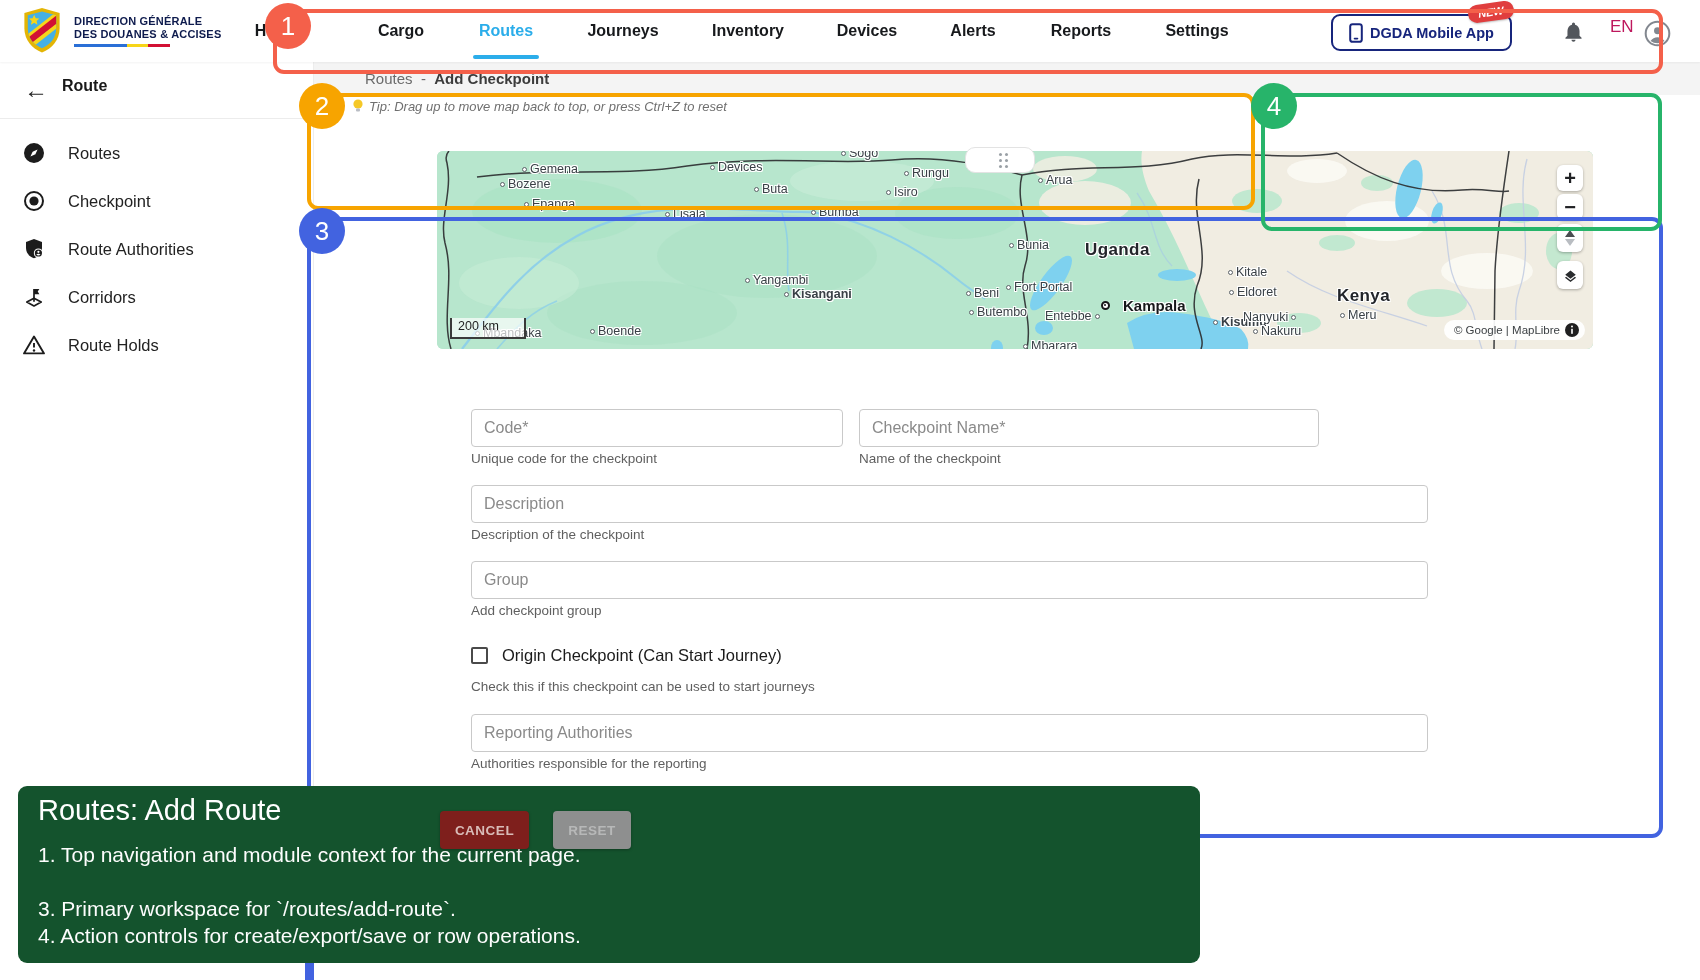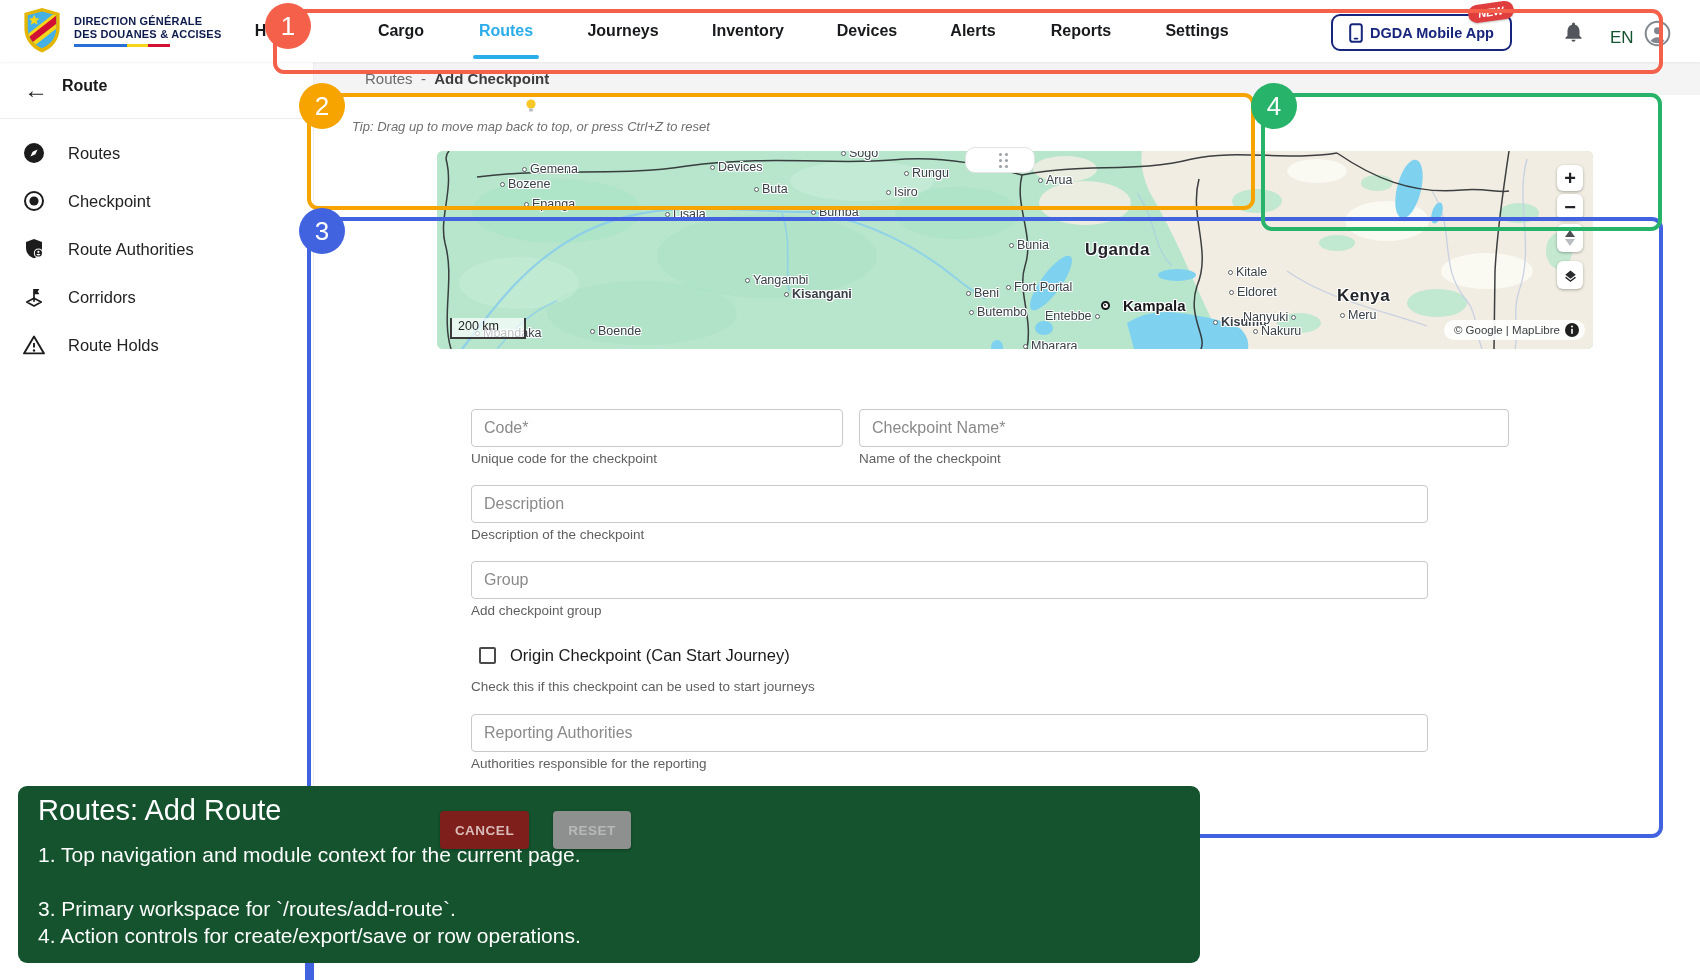--- a/index.html
+++ b/index.html
@@ -14,37 +14,37 @@
   .nav-underline { position:absolute; left:506px; top:55px; width:66px; height:4px; border-radius:2px; background:#2badea; transform:translateX(-50%); }
   .brand { position:absolute; left:20px; top:7px; display:flex; align-items:center; gap:10px; }
   .brand-text { display:flex; flex-direction:column; }
   .brand-line { font-size:11px; font-weight:800; color:#0e1b4d; letter-spacing:.2px; line-height:13px; }
   .brand-bar { margin-top:3px; width:96px; height:3px; display:flex; }
   .brand-bar i { display:block; height:3px; }
   .mobile-btn { position:absolute; left:1331px; top:14px; width:181px; height:37px; border:2.5px solid #17257c; border-radius:9px; background:#fff; display:flex; align-items:center; justify-content:center; gap:7px; cursor:pointer; }
   .mobile-btn span { font-size:14.5px; font-weight:700; color:#17257c; }
   .new-badge { position:absolute; left:1468px; top:3px; background:#e03e3e; color:#fff; font-size:11px; font-style:italic; font-weight:700; padding:3px 10px; border-radius:11px; transform:rotate(-8deg); box-shadow:0 1px 2px rgba(0,0,0,.25); z-index:21; }
   .bell { position:absolute; left:1562px; top:20px; cursor:pointer; }
-  .lang { position:absolute; left:1610px; top:28px; font-size:17px; color:#14532d; cursor:pointer; }
+  .lang { position:absolute; left:1610px; top:17px; font-size:17px; color:#be185d; cursor:pointer; }
   .avatar { position:absolute; left:1644px; top:20px; cursor:pointer; }
 
   
   .sidebar { position:absolute; left:0; top:62px; width:314px; height:918px; background:#fff; border-right:1px solid #ededed; z-index:15; }
   .side-head { position:absolute; left:0; top:0; width:314px; height:56px; }
   .back-arrow { position:absolute; left:24px; top:14px; font-size:24px; color:#222; cursor:pointer; line-height:28px; }
   .side-title { position:absolute; left:62px; top:15px; font-size:16px; font-weight:600; color:#191919; }
   .side-divider { position:absolute; left:0; top:56px; width:314px; height:1px; background:#ececec; }
   .side-item { position:absolute; left:0; width:314px; height:36px; display:flex; align-items:center; gap:22px; padding-left:22px; cursor:pointer; }
   .side-item span { font-size:16.5px; color:#222; }
 
   
   .crumbbar { position:absolute; left:314px; top:62px; width:1386px; height:33px; background:#f4f4f4; z-index:5; }
   .crumb { position:absolute; left:51px; top:8px; font-size:15px; color:#6b6b6b; font-weight:500; }
   .crumb b { color:#3c3c3c; font-weight:600; }
-  .tipline { position:absolute; left:352px; top:99px; display:flex; align-items:center; gap:5px; z-index:5;flex-direction:column; }
+  .tipline { position:absolute; left:352px; top:99px; display:flex; align-items:center; gap:5px; z-index:5; }
   .tipline em { font-size:13px; color:#6f6f6f; }
 
   
   .map { position:absolute; left:437px; top:151px; width:1156px; height:198px; border-radius:6px; overflow:hidden; z-index:6; background:#b7e6cd; }
   .map svg.base { position:absolute; left:0; top:0; }
   .city { position:absolute; display:flex; align-items:center; gap:3px; font-size:12.5px; color:#394046; white-space:nowrap; z-index:3;
           text-shadow:-1px -1px 0 #fff,1px -1px 0 #fff,-1px 1px 0 #fff,1px 1px 0 #fff,0 1px 0 #fff,0 -1px 0 #fff; }
   .city .dot { width:5px; height:5px; border:1.5px solid #5b6268; border-radius:50%; background:#fff; flex:0 0 auto; }
   .country { position:absolute; font-size:17px; font-weight:700; color:#22252a; letter-spacing:.4px; z-index:3;
              text-shadow:-1px -1px 0 #fff,1px -1px 0 #fff,-1px 1px 0 #fff,1px 1px 0 #fff; }
@@ -55,21 +55,21 @@
   .scalebar { position:absolute; left:13px; top:167px; width:76px; height:21px; background:rgba(255,255,255,.68); border:2px solid #3a3a3a; border-top:none; font-size:12.5px; color:#1f1f1f; padding:1px 0 0 6px; z-index:4; }
   .attrib { position:absolute; right:8px; bottom:9px; height:20px; background:rgba(255,255,255,.92); border-radius:10px; display:flex; align-items:center; gap:5px; padding:0 6px 0 10px; font-size:11.5px; color:#3c4043; z-index:4; }
   .mapbtn { position:absolute; width:26px; background:#fff; border-radius:6px; box-shadow:0 1px 3px rgba(0,0,0,.3); display:flex; align-items:center; justify-content:center; cursor:pointer; z-index:4; color:#202124; }
   .handle { position:absolute; left:965px; top:147px; width:70px; height:26px; background:#fff; border:1px solid #e3e3e3; border-radius:10px; z-index:7; display:flex; align-items:center; justify-content:center; }
   .grip { width:3px; height:3px; border-radius:50%; background:#9aa0a6; box-shadow:6px 0 0 #9aa0a6, 0 6px 0 #9aa0a6, 6px 6px 0 #9aa0a6, 0 -6px 0 #9aa0a6, 6px -6px 0 #9aa0a6; }
 
   
   .field { position:absolute; height:38px; border:1px solid #c9c9c9; border-radius:4px; background:#fff; font-size:16px; color:#222; padding:8px 12px; font-family:"Liberation Sans",sans-serif; z-index:6; }
   .field::placeholder { color:#8a8a8a; opacity:1; }
   .helper { position:absolute; font-size:13.5px; color:#5f5f5f; z-index:6; }
-  .cbrow { position:absolute; left:471px; top:646px; display:flex; align-items:center; gap:14px; z-index:6;margin-left:8px; }
+  .cbrow { position:absolute; left:471px; top:646px; display:flex; align-items:center; gap:14px; z-index:6; }
   .cb { width:17px; height:17px; border:2px solid #4a4a4a; border-radius:2px; background:#fff; cursor:pointer; }
   .cbrow label { font-size:16.5px; color:#1b1b1b; cursor:pointer; }
   .btn { position:absolute; top:811px; height:38px; border:none; border-radius:4px; font-size:13.5px; font-weight:700; letter-spacing:.5px; cursor:pointer; z-index:60; font-family:"Liberation Sans",sans-serif; box-shadow:0 1px 3px rgba(0,0,0,.3); }
 
   
   .ann-box { position:absolute; border-style:solid; border-width:4.5px; border-radius:11px; background:transparent; z-index:40; pointer-events:none; }
   .ann-circle { position:absolute; width:46px; height:46px; border-radius:50%; color:#fff; font-size:26px; display:flex; align-items:center; justify-content:center; z-index:41; pointer-events:none; }
   .callout { position:absolute; left:18px; top:786px; width:1182px; height:177px; background:#14532d; border-radius:9px; z-index:50; }
   .callout h1 { position:absolute; left:20px; top:8px; font-size:29px; font-weight:400; color:#fff; }
   .callout .ln { position:absolute; left:20px; font-size:21px; color:#fdfdfd; }
@@ -390,21 +390,21 @@
       <svg width="17" height="17" viewBox="0 0 24 24">
           <path d="M12 16.5L4.6 10.8 12 5l7.4 5.8L12 16.5zm0 2.2l-6.2-4.8-1.6 1.3L12 21l7.8-5.8-1.6-1.3L12 18.7z" fill="#2a2c2f"></path>
         </svg>
     </div>
   </div>
   <div class="handle">
       <span class="grip"></span>
     </div>
 
   <input class="field" style="left: 471px; top: 409px; width: 372px;" placeholder="Code*">
-  <input class="field" style="left: 859px; top: 409px; width: 650px;" placeholder="Checkpoint Name*">
+  <input class="field" style="left: 859px; top: 409px; width: 460px;" placeholder="Checkpoint Name*">
   <span class="helper" style="left:471px;top:451px">Unique code for the checkpoint</span>
   <span class="helper" style="left:859px;top:451px">Name of the checkpoint</span>
 
   <input class="field" style="left: 471px; top: 485px; width: 957px;" placeholder="Description">
   <span class="helper" style="left:471px;top:527px">Description of the checkpoint</span>
 
   <input class="field" style="left: 471px; top: 561px; width: 957px;" placeholder="Group">
   <span class="helper" style="left:471px;top:603px">Add checkpoint group</span>
 
   <div class="cbrow">

